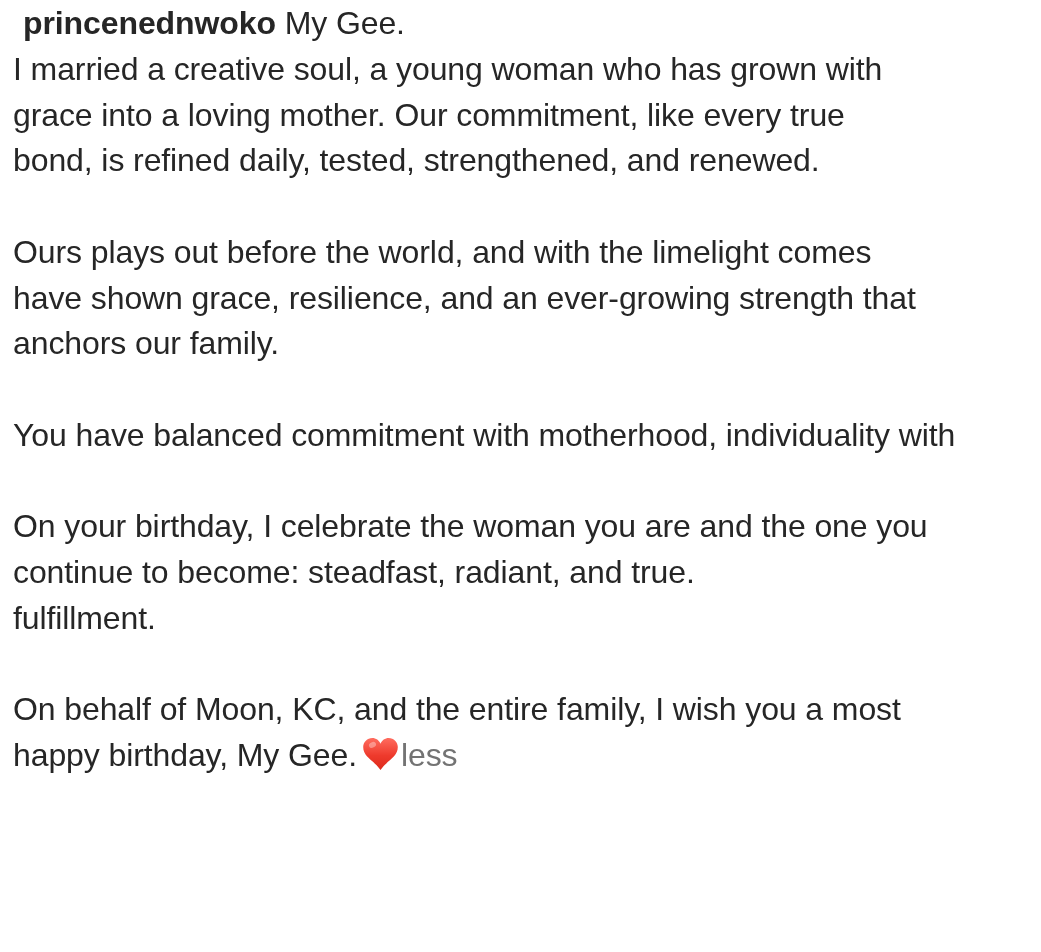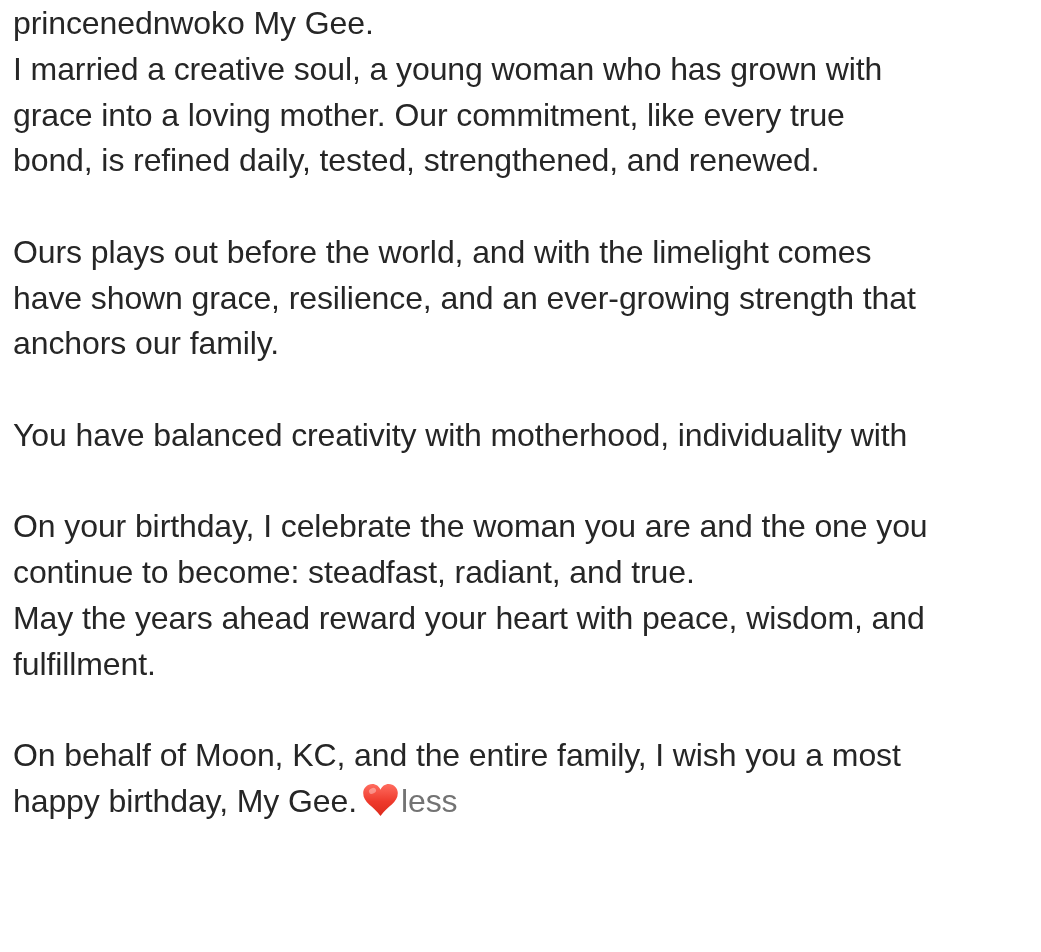--- a/index.html
+++ b/index.html
@@ -21,24 +21,25 @@
     line-height: 45.75px;
     color: var(--text);
     letter-spacing: -0.1px;
   }
   .line {
     height: 45.75px;
     white-space: nowrap;
   }
   .line.blank { height: 45.75px; }
   .username {
-    font-weight: 400;
+    font-weight: 700;
     color: var(--text);
     text-decoration: none;
     cursor: pointer;
+    margin-left: 10px;
   }
   .less-toggle {
     color: var(--secondary);
     cursor: pointer;
   }
   .heart {
     display: inline-block;
     width: 35px;
     height: 32px;
     vertical-align: -4px;
@@ -53,25 +54,24 @@
 
   <div id="body-lines">
       <div class="line">I married a creative soul, a young woman who has grown with</div>
       <div class="line">grace into a loving mother. Our commitment, like every true</div>
       <div class="line">bond, is refined daily, tested, strengthened, and renewed.</div>
       <div class="line blank"></div>
       <div class="line">Ours plays out before the world, and with the limelight comes</div>
       <div class="line">have shown grace, resilience, and an ever-growing strength that</div>
       <div class="line">anchors our family.</div>
       <div class="line blank"></div>
-      <div class="line">You have balanced creativity with motherhood, individuality with</div>
+      <div class="line">You have balanced commitment with motherhood, individuality with</div>
       <div class="line blank"></div>
       <div class="line">On your birthday, I celebrate the woman you are and the one you</div>
       <div class="line">continue to become: steadfast, radiant, and true.</div>
-      <div class="line">May the years ahead reward your heart with peace, wisdom, and</div>
       <div class="line">fulfillment.</div>
       <div class="line blank"></div>
       <div class="line">On behalf of Moon, KC, and the entire family, I wish you a most</div>
     </div>
 
   <div class="line"><span>happy birthday, My Gee.</span><svg class="heart" viewBox="0 0 32 29.6" aria-hidden="true">
         <defs>
           <linearGradient id="heartGrad" x1="0" y1="0" x2="0" y2="1">
             <stop offset="0" stop-color="#ff6c5f"></stop>
             <stop offset="0.55" stop-color="#ee3a2c"></stop>

